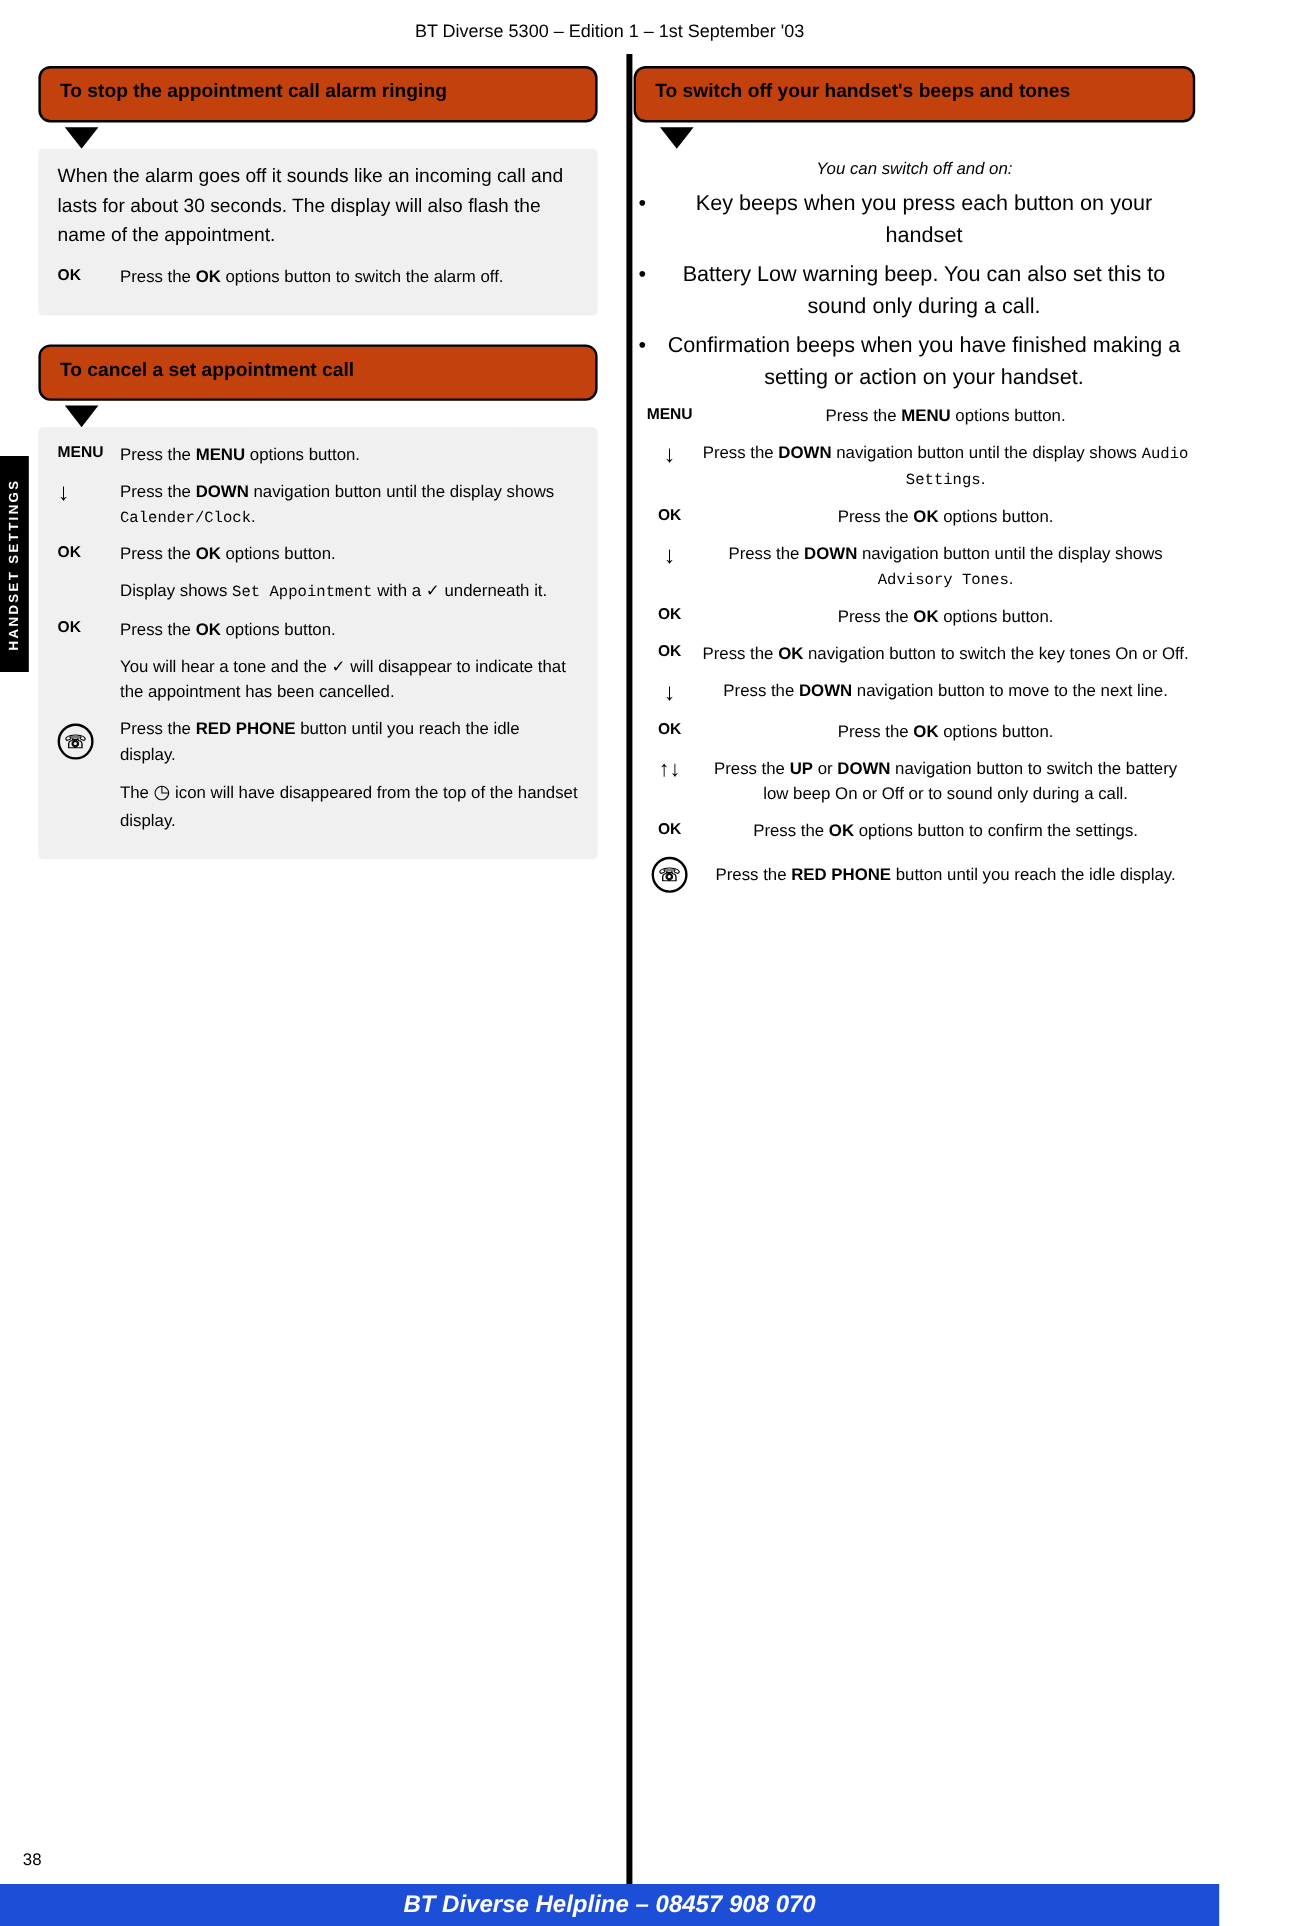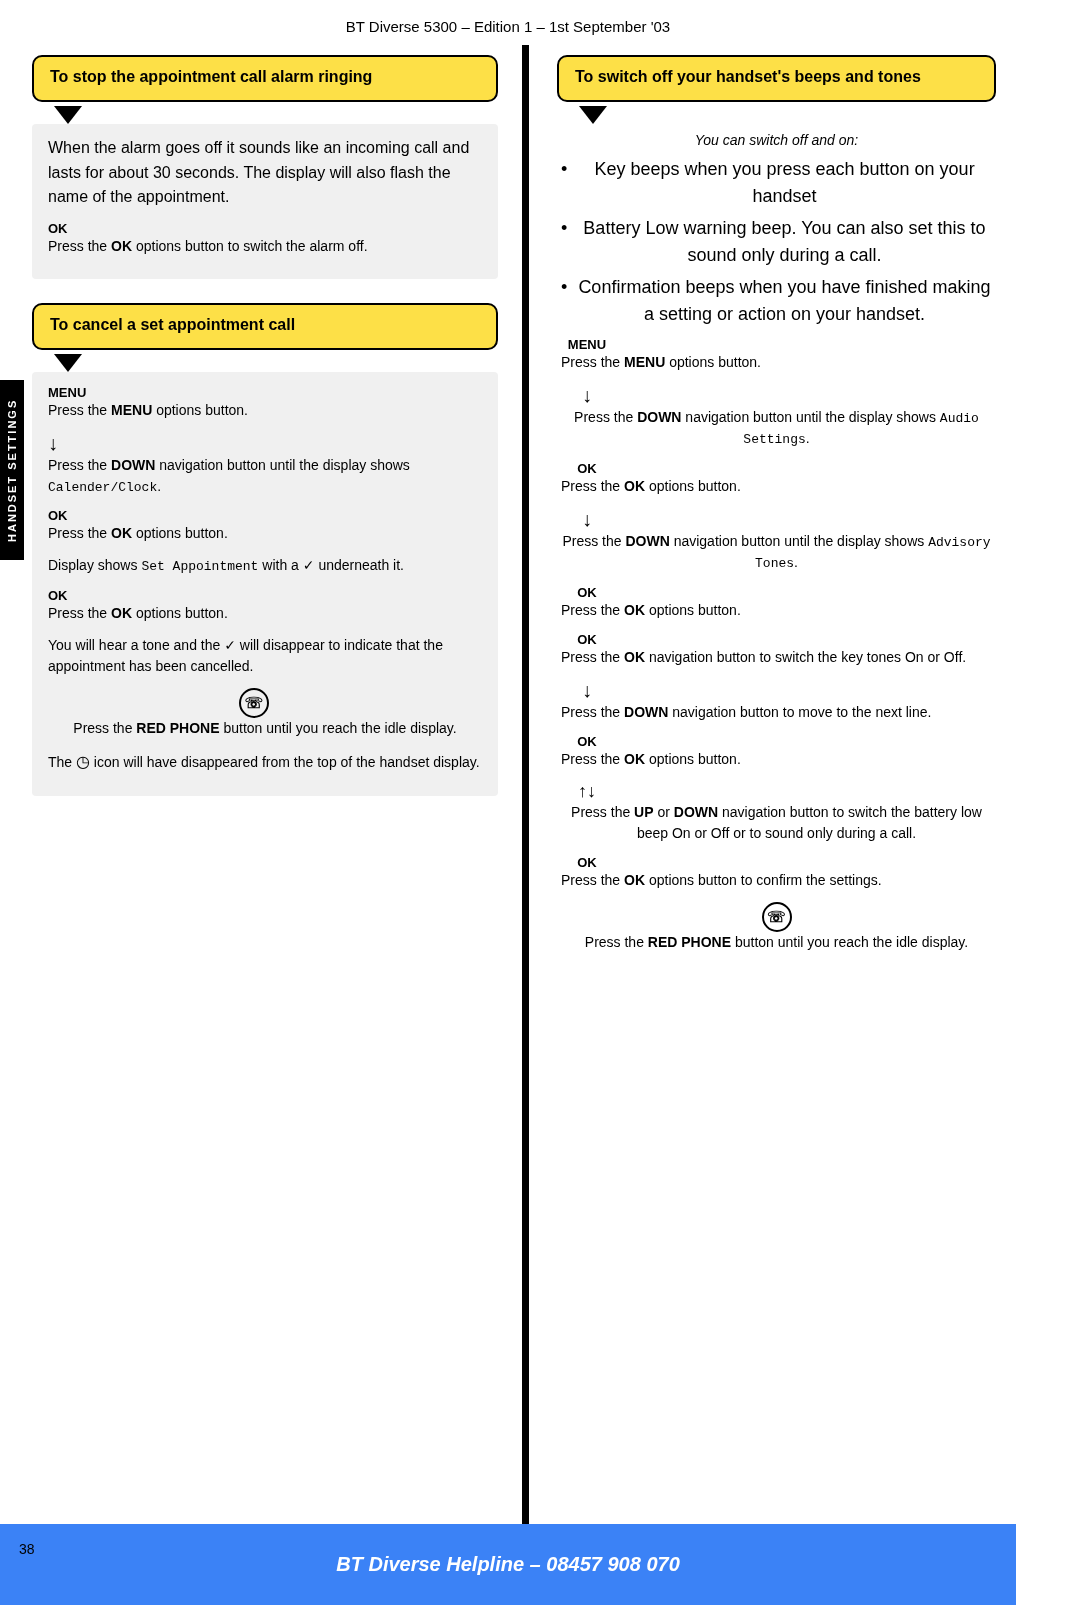--- a/index.html
+++ b/index.html
@@ -57,45 +57,44 @@
       margin-right: 20px;
       gap: 0;
     }
     .left-col {
       width: 490px;
       padding-right: 24px;
       padding-top: 10px;
     }
     .right-col {
       flex: 1;
-      padding-left: 28px;
+      padding-left: 1px;
       padding-top: 10px;
-      border-left: 7px solid #000000;
+      border-left: 5px solid #000000;
     }
     .box {
       border: 2.5px solid #000;
       border-radius: 10px;
       padding: 10px 16px 12px 16px;
       margin-bottom: 10px;
-      background: #fde047;
+      background: #c2410c;
     }
     .box-title {
       font-weight: bold;
       font-size: 16px;
       line-height: 1.3;
     }
     .section-body {
       background: #f0f0f0;
       padding: 12px 16px;
       margin-bottom: 10px;
       border-radius: 4px;
     }
     .instruction-row {
       display: flex;
-      flex-direction: column;
       align-items: flex-start;
       margin-bottom: 10px;
     }
     .instruction-key {
       font-weight: bold;
       font-size: 13px;
       min-width: 52px;
       padding-top: 1px;
       flex-shrink: 0;
     }
@@ -135,24 +134,24 @@
       display: inline-flex;
       align-items: center;
       justify-content: center;
       width: 32px;
       height: 32px;
       border: 2px solid #000;
       border-radius: 50%;
       font-size: 16px;
     }
     .footer-bar {
-      background: #3b82f6;
+      background: #1d4ed8;
       color: #fff;
       text-align: center;
-      padding: 29px 0;
+      padding: 6px 0;
       font-size: 20px;
       font-weight: bold;
       font-style: italic;
       margin-top: auto;
       width: 100%;
     }
     .page-num {
       position: absolute;
       bottom: 48px;
       left: 19px;

